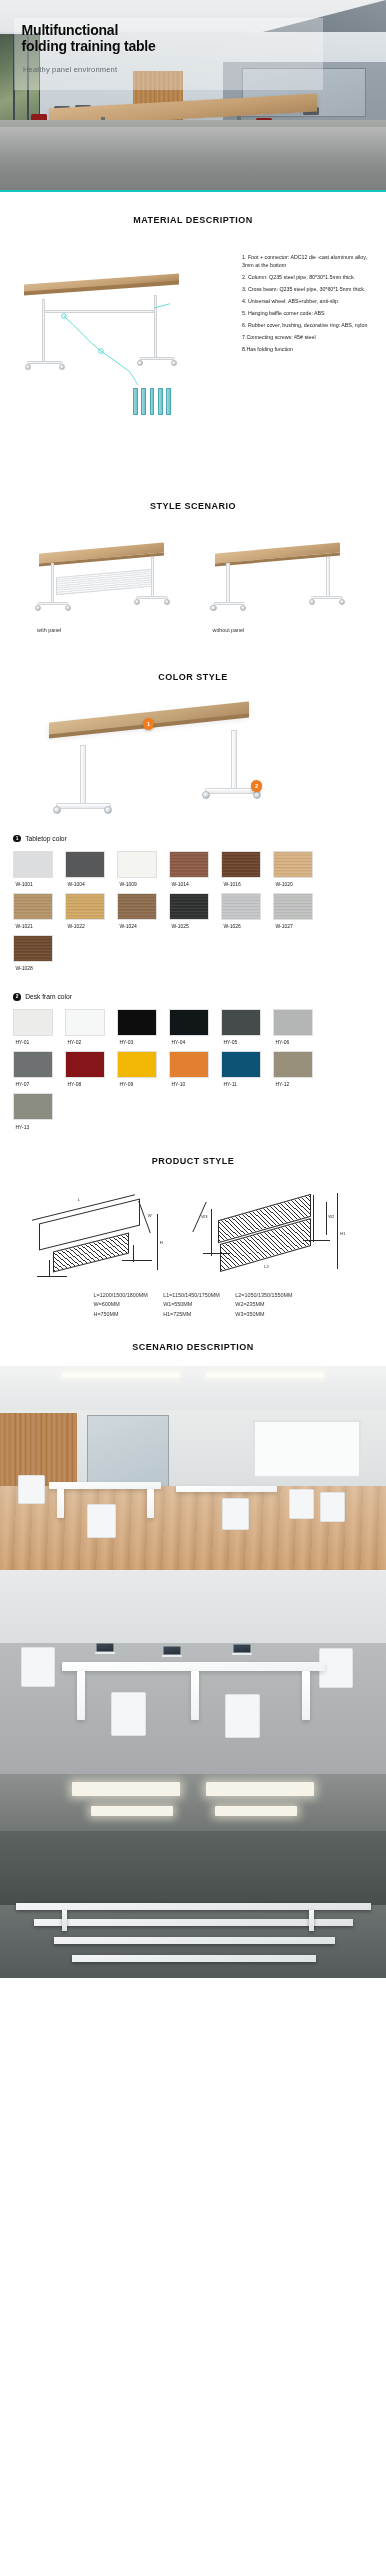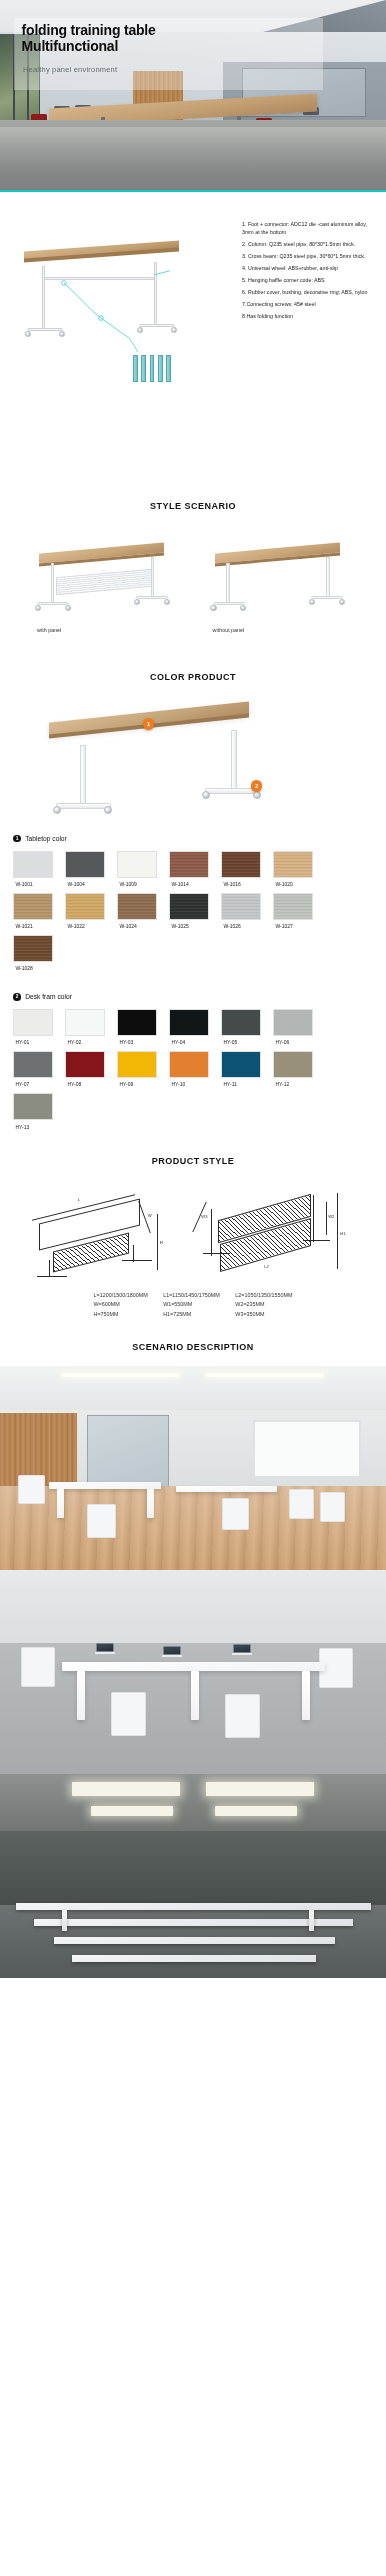--- a/index.html
+++ b/index.html
@@ -389,28 +389,29 @@
     <div class="hero-tbase" style="left:101px;top:117px;height:29px;"></div>
     <div class="hero-tbase" style="left:237px;top:116px;height:30px;"></div>
     <div class="hero-foot" style="left:88px;top:145px;width:32px;"></div>
     <div class="hero-foot" style="left:224px;top:145px;width:32px;"></div>
 
     <div class="hero-floor"></div>
     <div class="hero-floor-sheen"></div>
 
     <div class="hero-overlay"></div>
     <div class="hero-title">
+      <div>Multifunctional</div>
       <div>folding training table</div>
-      <div>Multifunctional</div>
     </div>
     <div class="hero-sub">Healthy panel environment</div>
     <div class="hero-accent" id="heroAccent" style="background: rgb(20, 199, 189);"></div>
   </div>
 
   <div class="material">
+    <div class="sec-title">MATERIAL DESCRIPTION</div>
     <div class="mat-body">
       <div class="mat-figure">
         <div class="ld-top"></div>
         <div class="ld-top-edge"></div>
 
         <div class="ld-beam" style="left:44px;top:60px;width:110px;"></div>
         <div class="ld-leg" style="left:42px;top:49px;height:63px;"></div>
         <div class="ld-leg" style="left:154px;top:45px;height:63px;"></div>
         <div class="ld-foot" style="left:27px;top:111px;width:36px;"></div>
         <div class="ld-foot" style="left:139px;top:107px;width:36px;"></div>
@@ -484,21 +485,21 @@
           <div class="desk-caster" style="left:106px;top:66px;"></div>
           <div class="desk-caster" style="left:136px;top:66px;"></div>
         </div>
         <div class="style-cap">without panel</div>
       </div>
 
     </div>
   </div>
 
   <div class="color-sec">
-    <div class="sec-title">COLOR PRODUCT</div>
+    <div class="sec-title">COLOR STYLE</div>
 
     <div class="color-hero">
       <div class="big-top"></div>
       <div class="big-top-side"></div>
       <div class="desk-leg" style="left:80px;top:63px;height:60px;width:5.7px;"></div>
       <div class="desk-leg" style="left:231px;top:48px;height:60px;width:5.7px;"></div>
       <div class="desk-foot" style="left:56px;top:121px;width:55px;height:5.7px;"></div>
       <div class="desk-foot" style="left:205px;top:106px;width:55px;height:5.7px;"></div>
       <div class="desk-caster" style="left:53px;top:124px;width:8.2px;height:8.2px;"></div>
       <div class="desk-caster" style="left:104px;top:124px;width:8.2px;height:8.2px;"></div>

